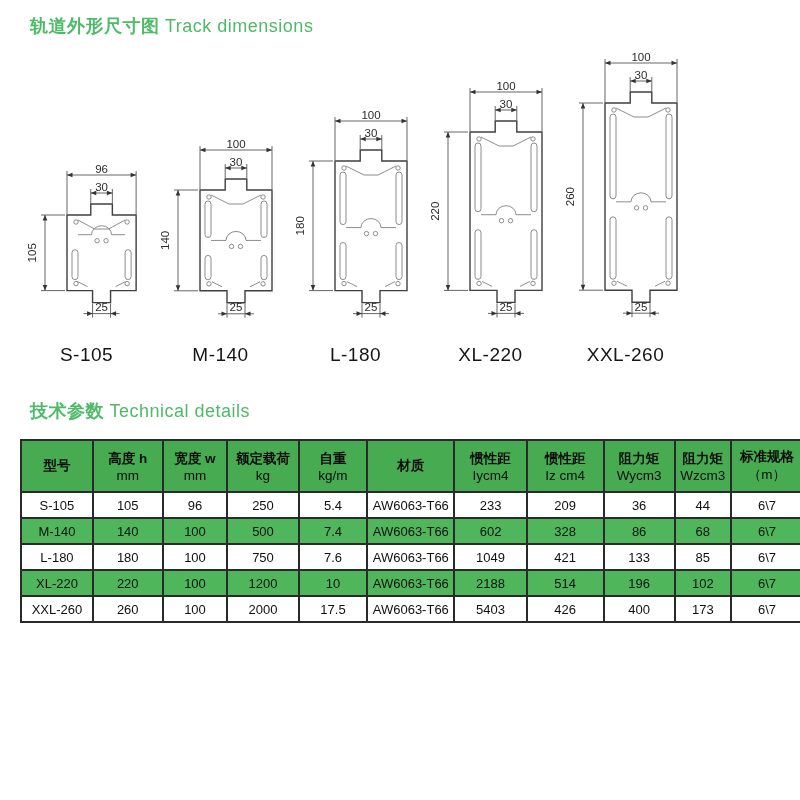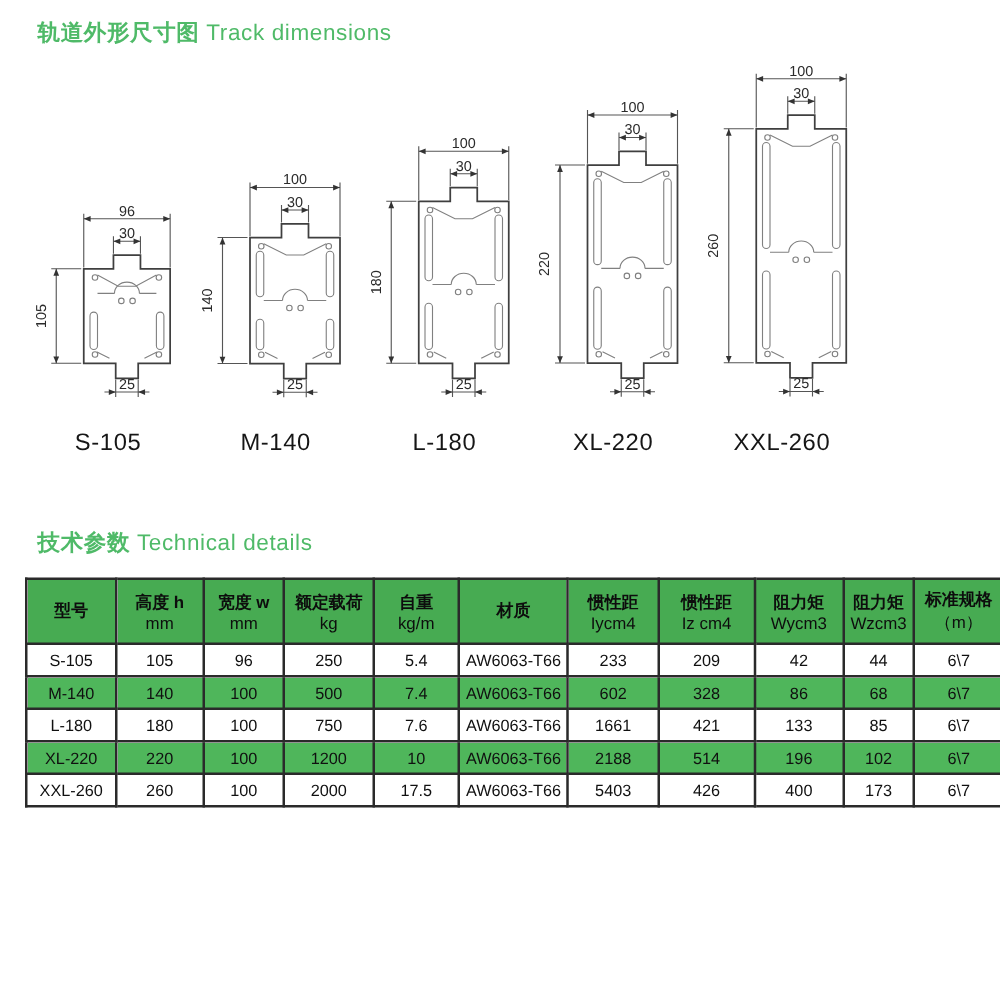--- a/index.html
+++ b/index.html
@@ -23,21 +23,21 @@
   .figures-row{
     display:flex;align-items:flex-end;justify-content:space-between;
     padding:0 12px;margin-top:6px;height:322px;
   }
   .figure{display:flex;flex-direction:column;align-items:center;}
   .fig-label{
     margin-top:15px;font-size:19px;color:#161616;letter-spacing:0.5px;
     font-family:"Liberation Sans","DejaVu Sans",sans-serif;
   }
   .fig-svg{line-height:0;}
-  .details-title{margin-top:56px;}
+  .details-title{margin-top:33px;}
   table.spec{
     width:784px;margin:16px 0 0 12px;border-collapse:collapse;table-layout:fixed;
     border:2px solid var(--border-dark);
   }
   table.spec th,table.spec td{
     border:2px solid var(--border-dark);text-align:center;vertical-align:middle;
     padding:0 2px;overflow:hidden;white-space:nowrap;
   }
   table.spec th{
     background:var(--header-green);height:52px;font-size:13.5px;font-weight:700;color:#0d0d0d;
@@ -329,21 +329,21 @@
     <tbody id="spec-body">
         <tr>
           <td>S-105</td>
           <td>105</td>
           <td>96</td>
           <td>250</td>
           <td>5.4</td>
           <td>AW6063-T66</td>
           <td>233</td>
           <td>209</td>
-          <td>42</td>
+          <td>36</td>
           <td>44</td>
           <td>6\7</td>
         </tr>
         <tr class="alt">
           <td>M-140</td>
           <td>140</td>
           <td>100</td>
           <td>500</td>
           <td>7.4</td>
           <td>AW6063-T66</td>
@@ -353,21 +353,21 @@
           <td>68</td>
           <td>6\7</td>
         </tr>
         <tr>
           <td>L-180</td>
           <td>180</td>
           <td>100</td>
           <td>750</td>
           <td>7.6</td>
           <td>AW6063-T66</td>
-          <td>1661</td>
+          <td>1049</td>
           <td>421</td>
           <td>133</td>
           <td>85</td>
           <td>6\7</td>
         </tr>
         <tr class="alt">
           <td>XL-220</td>
           <td>220</td>
           <td>100</td>
           <td>1200</td>

